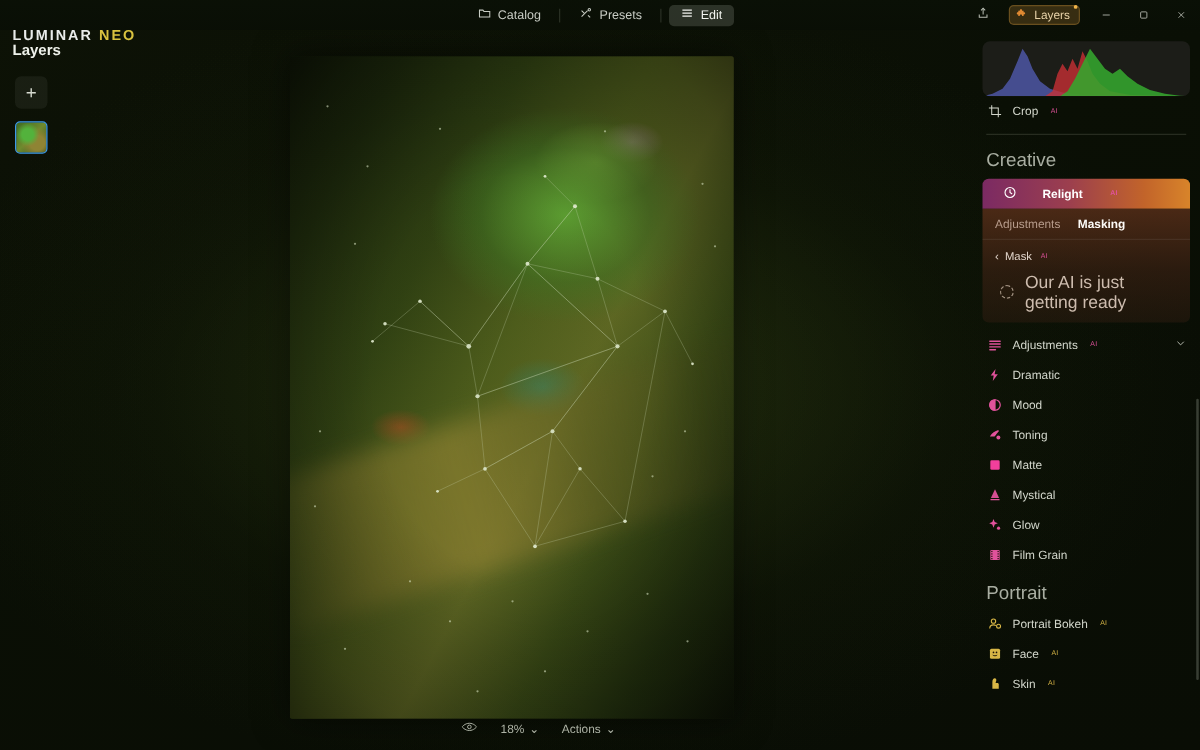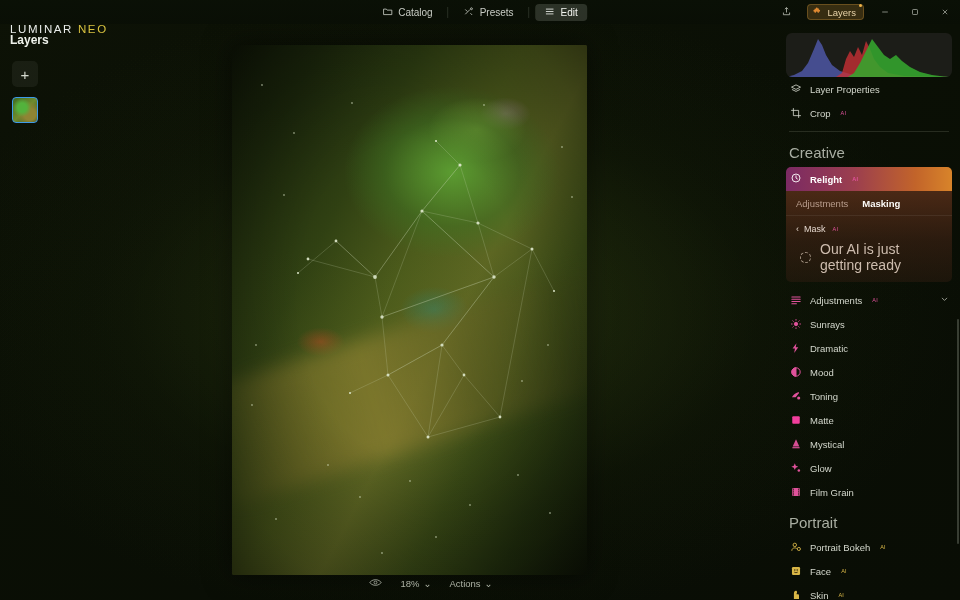--- a/index.html
+++ b/index.html
@@ -22,21 +22,21 @@
   
   #titlebar {
     position: absolute; top: 0; left: 0;
     width: 960px; height: 24px;
     display: flex; align-items: center;
     background: linear-gradient(180deg, rgba(10,16,6,0.92), rgba(9,14,5,0.88));
     z-index: 40;
   }
   .logo {
     margin-left: 10px;
-    font-size: 11.5px; font-weight: 400;
+    font-size: 11.5px; font-weight: 700;
     letter-spacing: 1.6px;
     display: flex; gap: 5px; align-items: flex-start; margin-top: 34px;
   }
   .logo .lum { color: #e9ecea; }
   .logo .neo { color: #d8c23f; }
 
   .nav-center {
     position: absolute; left: 50%; top: 0;
     transform: translateX(-50%);
     height: 24px; display: flex; align-items: center; gap: 2px;
@@ -212,23 +212,23 @@
   }
   .chev {
     position: absolute; right: 11px; top: 50%;
     transform: translateY(-50%);
     color: #b7bcb0;
   }
 
   
   .relight-card { margin-top: 2px; }
   .relight-head {
-    display: flex; align-items: center; gap: 8px;
+    display: flex; align-items: center; gap: 20px;
     height: 24px; margin: 0 8px;
-    padding: 0 4px;
+    padding: 0 16px;
     border-radius: 5px 5px 0 0;
     background: linear-gradient(90deg, #7b2a63 0%, #9c3f4e 42%, #c2642a 78%, #d8842a 100%);
     color: #fff; font-size: 9.5px; font-weight: 600;
     cursor: default;
   }
   .relight-body {
     margin: 0 8px;
     border-radius: 0 0 5px 5px;
     background: linear-gradient(180deg, rgba(92,48,26,0.78) 0%, rgba(62,34,20,0.62) 55%, rgba(46,28,16,0.5) 100%);
     padding-bottom: 9px;
@@ -442,29 +442,20 @@
 
 
     <div class="histogram">
       <svg width="166" height="44" viewBox="0 0 166 44" preserveAspectRatio="none">
         <path d="M0 44 L8 42 L16 38 L22 30 L28 16 L32 6 L36 12 L40 22 L46 32 L54 38 L64 41 L80 43 L166 44 L0 44 Z" fill="rgba(86,96,190,0.72)"></path>
         <path d="M50 44 L56 40 L60 26 L64 18 L68 24 L72 14 L76 22 L80 8 L84 16 L88 26 L94 34 L102 40 L118 43 L166 44 L50 44 Z" fill="rgba(202,48,52,0.78)"></path>
         <path d="M62 44 L68 40 L74 30 L80 18 L86 6 L92 14 L98 22 L104 26 L110 22 L116 28 L124 34 L134 39 L146 42 L158 43.5 L166 44 L62 44 Z" fill="rgba(52,166,46,0.88)"></path>
       </svg>
     </div>
 
-    <div class="tool-row">
-      <span class="ti">
-        <svg width="12" height="12" viewBox="0 0 16 16" fill="none" stroke="#d3d7cc" stroke-width="1.1">
-          <path d="M8 2.5L14 5.5 8 8.5 2 5.5z"></path>
-            <path d="M2.6 8.6L8 11.2l5.4-2.6"></path>
-        </svg>
-      </span>
-      <span>Layer Properties</span>
-    </div>
 
     <div class="tool-row">
       <span class="ti">
         <svg width="12" height="12" viewBox="0 0 16 16" fill="none" stroke="#d3d7cc" stroke-width="1.1">
           <path d="M4.5 1.5v10h10"></path>
             <path d="M1.5 4.5h10v10"></path>
         </svg>
       </span>
       <span>Crop</span>
       <span class="sup pink">AI</span>
@@ -517,29 +508,20 @@
       </span>
       <span>Adjustments</span>
       <span class="sup pink">AI</span>
       <span class="chev">
         <svg width="9" height="9" viewBox="0 0 16 16" fill="none" stroke="#b7bcb0" stroke-width="1.4">
             <path d="M3.5 6l4.5 4.5L12.5 6"></path>
           </svg>
       </span>
     </div>
 
-    <div class="tool-row">
-      <span class="ti">
-        <svg width="12" height="12" viewBox="0 0 16 16" stroke="#e0529b" stroke-width="1.2" fill="none">
-          <circle cx="8" cy="8" r="2.3" fill="#e0529b"></circle>
-          <path d="M8 1.4v2M8 12.6v2M1.4 8h2M12.6 8h2M3.4 3.4l1.4 1.4M11.2 11.2l1.4 1.4M12.6 3.4l-1.4 1.4M4.8 11.2l-1.4 1.4"></path>
-        </svg>
-      </span>
-      <span>Sunrays</span>
-    </div>
 
     <div class="tool-row">
       <span class="ti">
         <svg width="12" height="12" viewBox="0 0 16 16" fill="#e0529b">
           <path d="M8.6 1.5L3.4 8.6h3.2l-1 5.9 5.4-7.4H7.6z"></path>
         </svg>
       </span>
       <span>Dramatic</span>
     </div>
 

